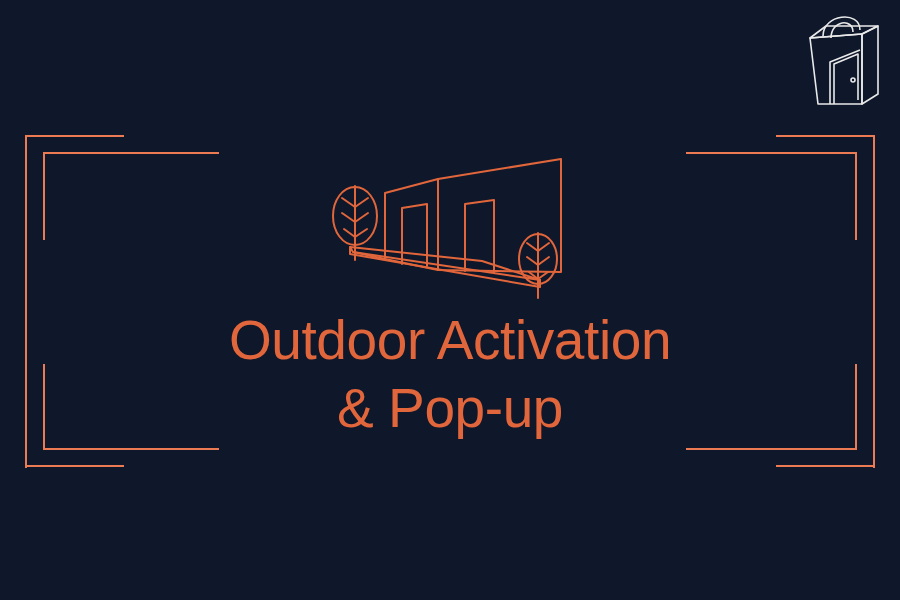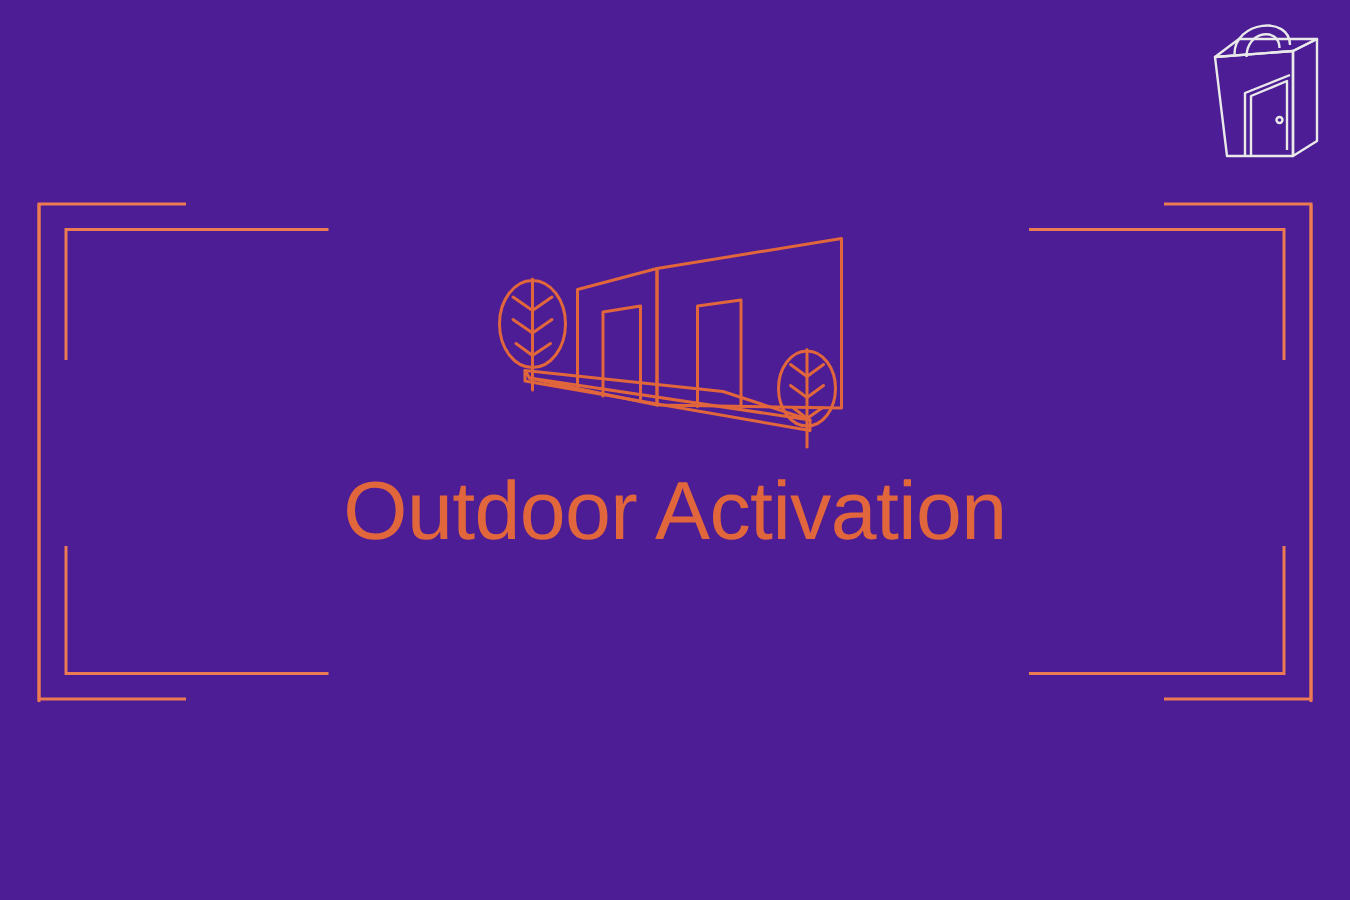--- a/index.html
+++ b/index.html
@@ -7,21 +7,21 @@
     padding: 0;
     background: #ffffff;
   }
   body {
     font-family: "Liberation Sans", sans-serif;
   }
   .slide {
     position: relative;
     width: 900px;
     height: 600px;
-    background: #4c1d95;
+    background: #0f172a;
     overflow: hidden;
   }
 
   
   .frame-svg {
     position: absolute;
     left: 0;
     top: 0;
     width: 900px;
     height: 600px;
@@ -141,15 +141,16 @@
         <path d="M 216 81 L 216 146"></path>
         <path d="M 216 99 L 205 91 M 216 99 L 227 91"></path>
         <path d="M 216 113 L 205 105 M 216 113 L 227 105"></path>
         <path d="M 216 127 L 207 120 M 216 127 L 226 120"></path>
       </g>
     </g>
   </svg>
 
   <div class="title-block">
     <span class="title-line">Outdoor Activation</span>
+    <span class="title-line">&amp; Pop-up</span>
   </div>
 
 </div>
 
 </body></html>

